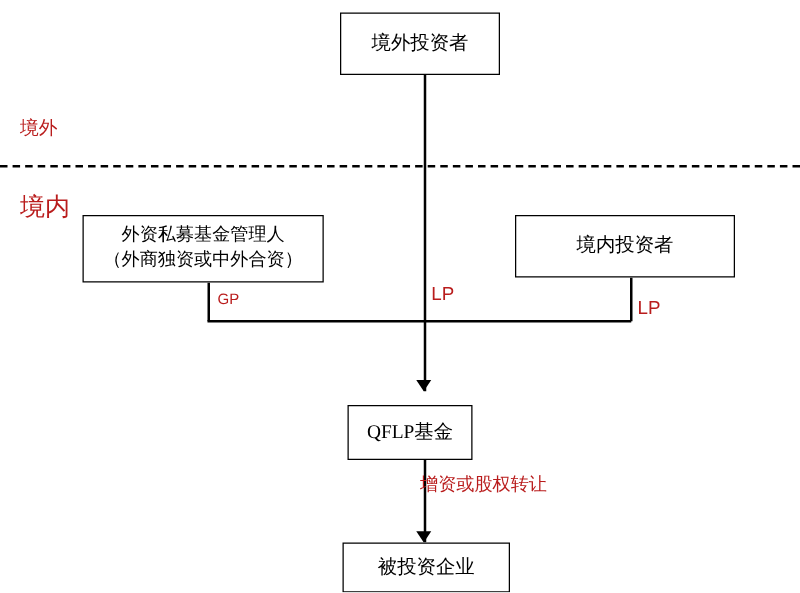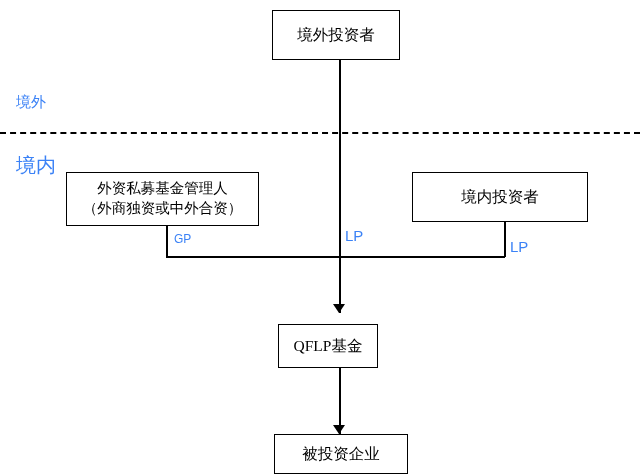--- a/index.html
+++ b/index.html
@@ -42,21 +42,21 @@
   .hline { height: 1.5px; }
   .dashed-divider {
     position: absolute;
     left: 0;
     width: 640px;
     height: 0;
     border-top: 2px dashed #000000;
   }
   .free-label {
     position: absolute;
-    color: #3b82f6;
+    color: #b91c1c;
     white-space: nowrap;
   }
   .arrow-head {
     position: absolute;
     width: 0;
     height: 0;
     border-left: 6px solid transparent;
     border-right: 6px solid transparent;
     border-top: 9px solid #000000;
   }
@@ -108,20 +108,21 @@
   <div class="line vline" id="v-lp-right"></div>
   <div class="line hline" id="h-junction"></div>
   <div class="line vline" id="v-to-fund"></div>
   <div class="arrow-head" id="arrow-to-fund"></div>
   <div class="line vline" id="v-to-company"></div>
   <div class="arrow-head" id="arrow-to-company"></div>
 
   <div class="free-label" id="label-gp">GP</div>
   <div class="free-label" id="label-lp-mid">LP</div>
   <div class="free-label" id="label-lp-right">LP</div>
+  <div class="free-label" id="label-capital-increase">增资或股权转让</div>
 
   <div class="box" id="box-offshore-investor">
     <span class="box-label">境外投资者</span>
   </div>
 
   <div class="box" id="box-foreign-manager">
     <span class="box-label">外资私募基金管理人
 （外商独资或中外合资）</span>
   </div>
 

